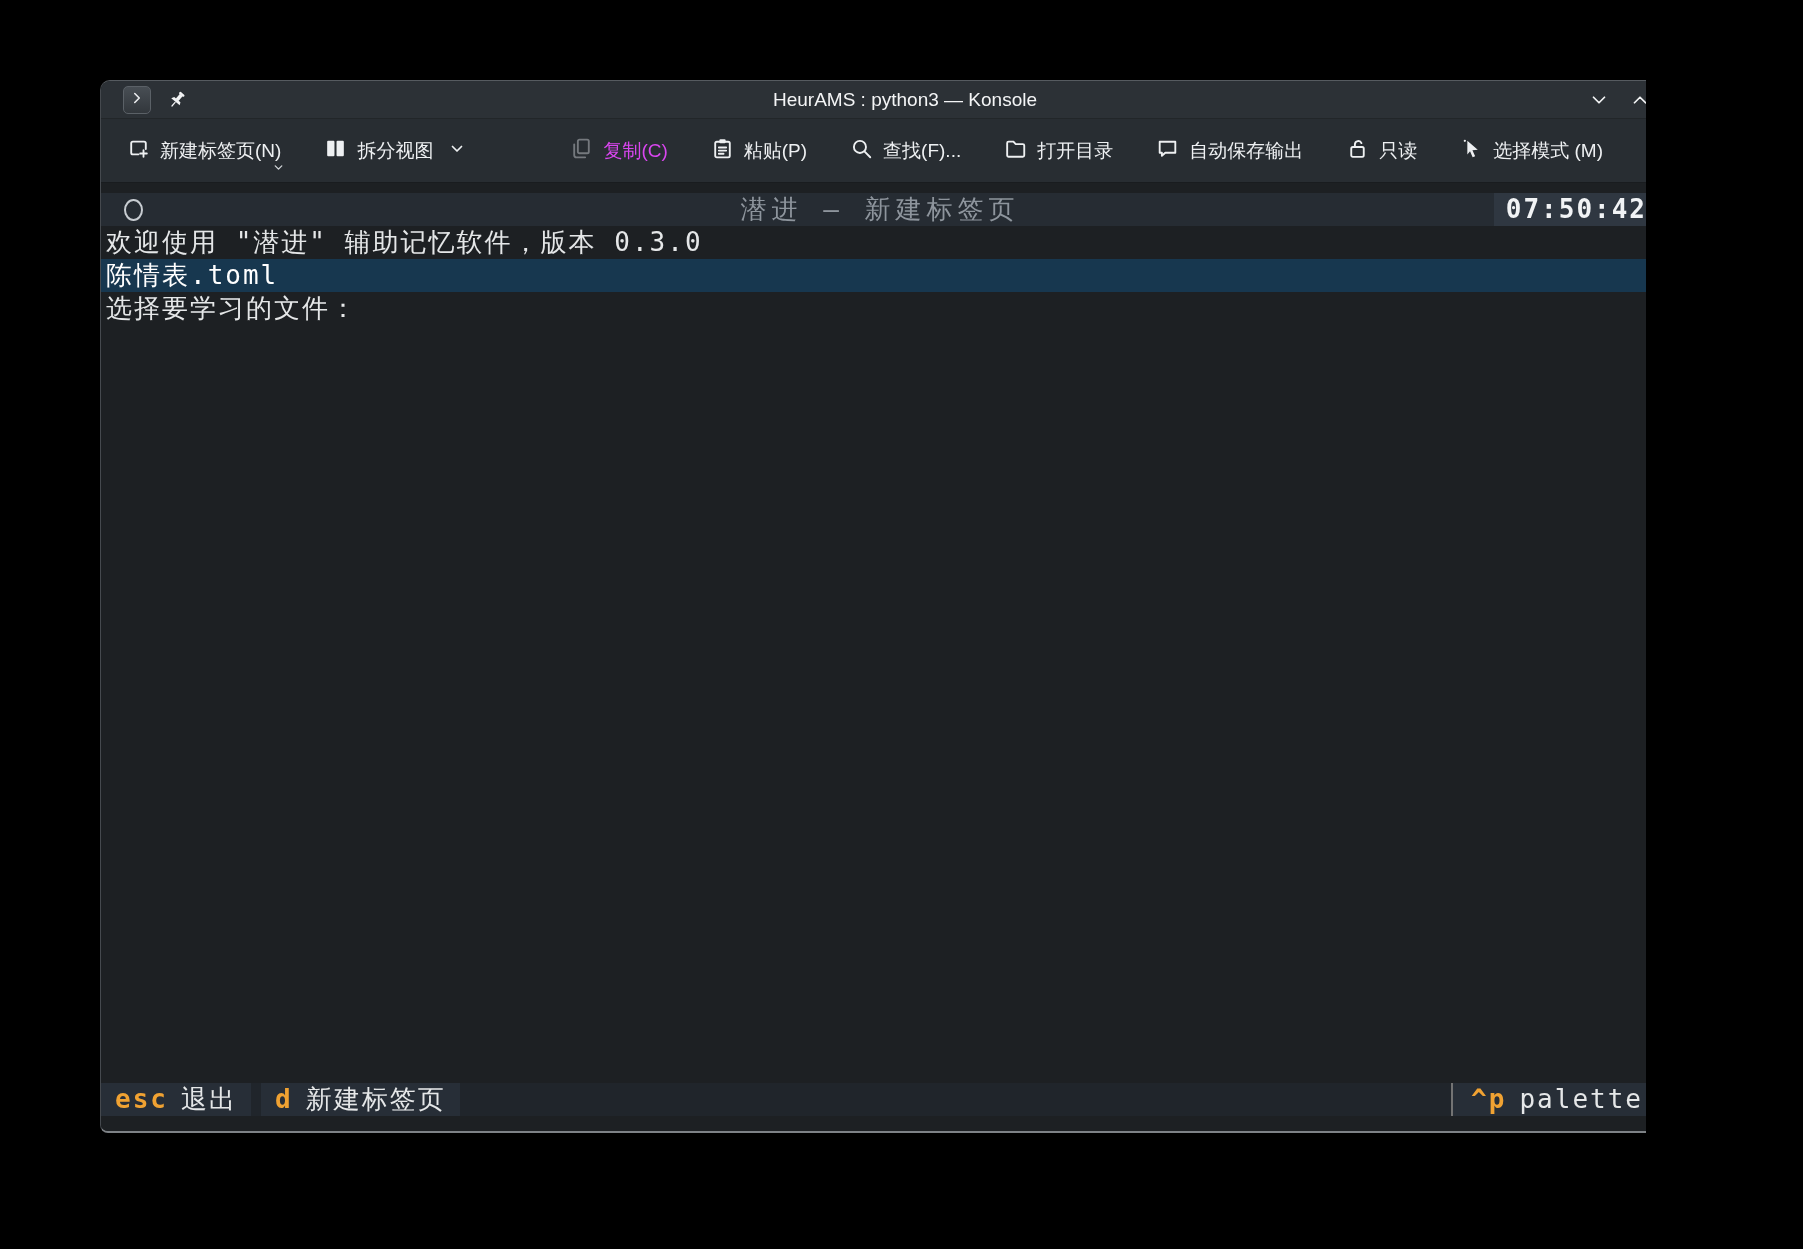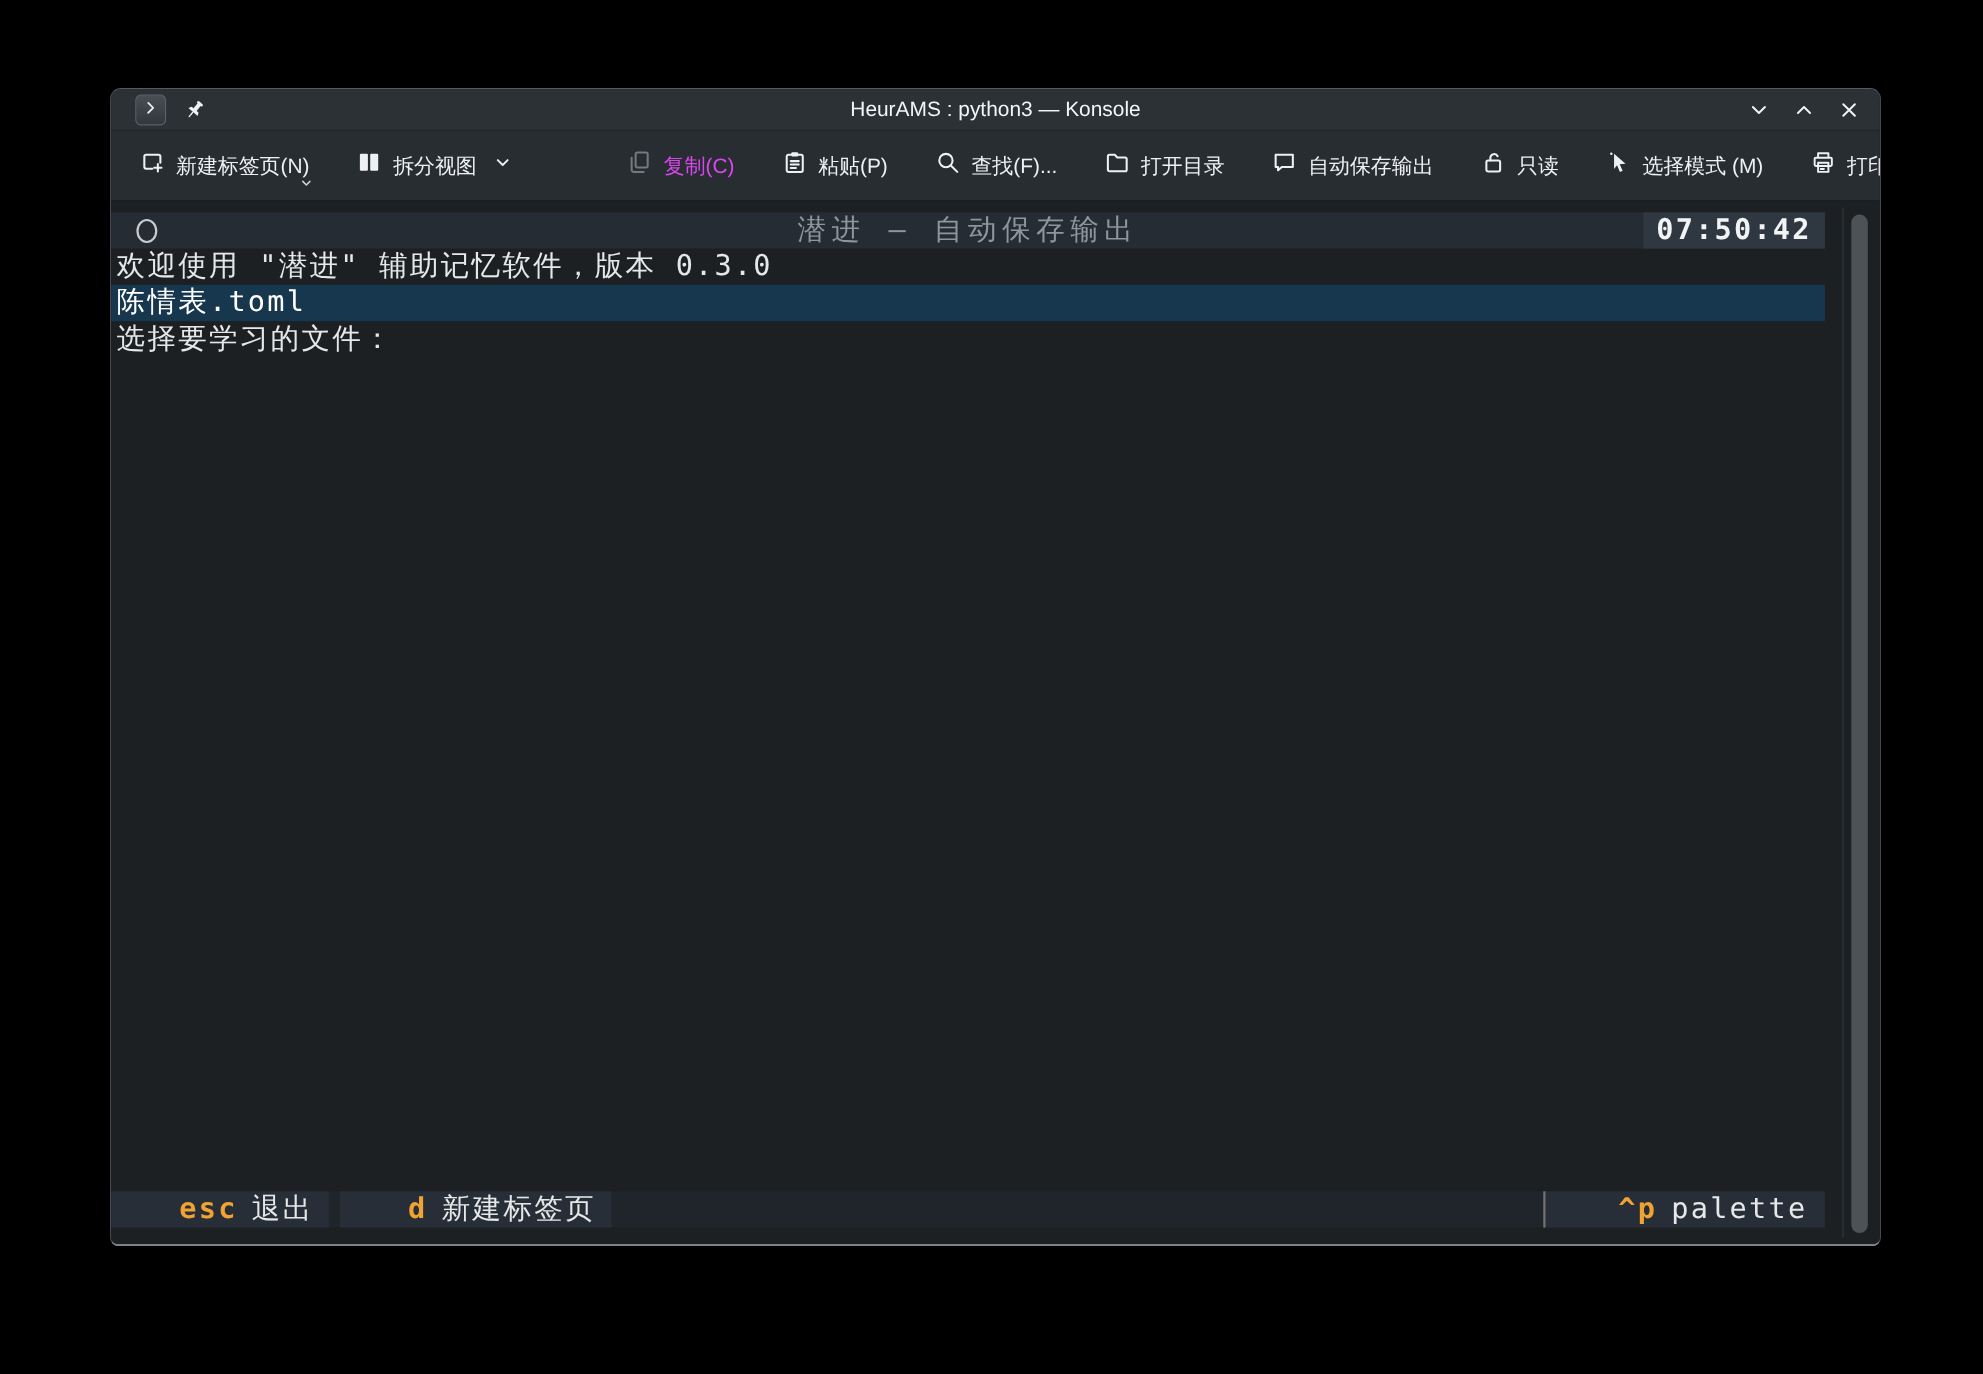--- a/index.html
+++ b/index.html
@@ -1,17 +1,17 @@
 <!DOCTYPE html>
 <html><head>
 <meta charset="utf-8">
 <style>
   * { margin:0; box-sizing:border-box; }
   html,body { background:#000; }
-  .stage { position:relative; width:1803px; height:1249px; background:#000; overflow:hidden;
+  .stage { position:relative; width:1646px; height:1249px; background:#000; overflow:hidden;
            font-family:"Liberation Sans", sans-serif;border-radius:32px; }
 
   
   .window { position:absolute; left:100px; top:80px; width:1610px; height:1053px;
             background:#1d2023; border:1px solid #45494e; border-top-color:#565b60;
             border-bottom:2px solid #7e8286; border-radius:10px 10px 8px 8px;
             display:flex; flex-direction:column; overflow:hidden; }
 
   
   .titlebar { height:38px; flex:0 0 auto; background:#2c3136; border-bottom:1px solid #222629;
@@ -51,21 +51,21 @@
   .tui-title { position:absolute; left:0; right:0; text-align:center; color:#8e959d; letter-spacing:5px; }
   .tui-clock { margin-left:auto; background:#2f3741; padding:0 12px; height:33px; line-height:33px;
                color:#f1f3f5; z-index:1;font-weight:bold; }
   .selected { background:#17374f; color:#ffffff; }
   .tspacer { flex:1; }
 
   .tui-footer { height:33px; line-height:33px; width:1558px; background:#20252b;
                 display:flex; flex:0 0 auto; }
   .hint { background:#272e37; padding:0 14px; white-space:pre; }
   .hint + .hint { margin-left:10px; }
-  .fkey { color:#f0a232; font-weight:bold; font-style:normal; margin-right:13px;margin-left:48px; }
+  .fkey { color:#f0a232; font-weight:bold; font-style:normal; margin-right:13px; }
   .f-spacer { flex:1; }
   .hint.palette { border-left:2px solid #737373; padding:0 16px 16px 18px; }
 
   .scroll-sep { position:absolute; top:6px; bottom:6px; right:33px; width:1px; background:#35393d; }
   .scroll-thumb { position:absolute; top:12px; bottom:10px; right:11px; width:15px;
                   border-radius:8px; background:#4d5257; }
 </style>
 </head>
 <body>
 
@@ -231,21 +231,21 @@
               <path d="M3.5 6.3 h17 M3.5 12 h17 M3.5 17.7 h17" stroke="#eef0f2" stroke-width="2.6" stroke-linecap="round"></path>
             </svg>
         </span>
       </button>
     </div>
 
     <div class="terminal">
 
       <div class="trow tui-header">
         <span class="spinner"></span>
-        <span class="tui-title">潜进 – 自动保存输出</span>
+        <span class="tui-title">潜进 – 新建标签页</span>
         <span class="tui-clock">07:50:42</span>
       </div>
 
       <div class="trow">欢迎使用 "潜进" 辅助记忆软件，版本 0.3.0</div>
       <div class="trow selected">陈情表.toml</div>
       <div class="trow">选择要学习的文件：</div>
 
       <div class="tspacer"></div>
 
       <div class="tui-footer">

